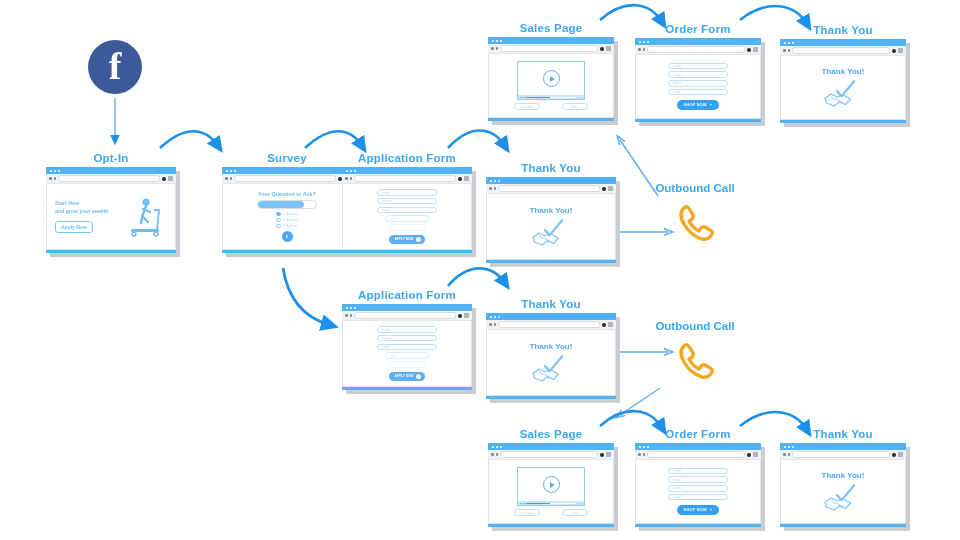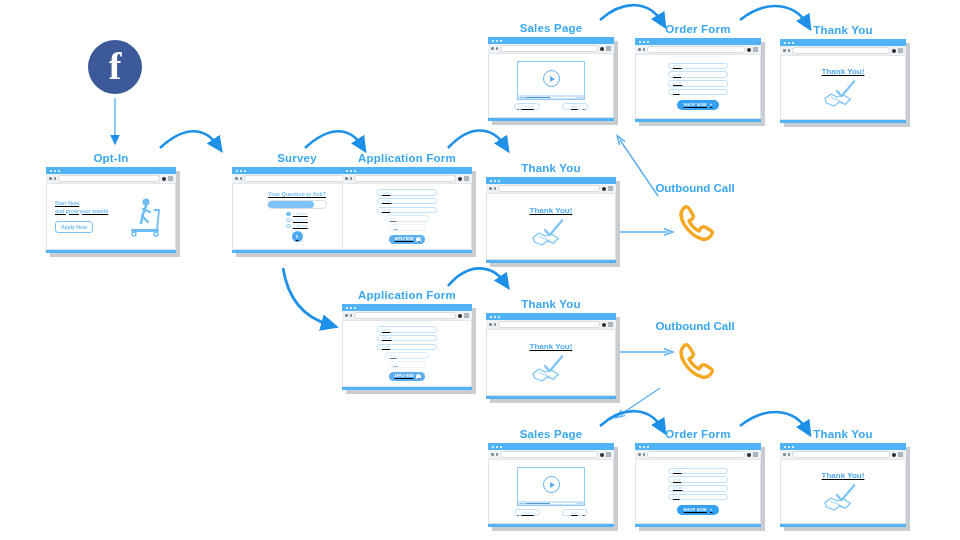--- a/index.html
+++ b/index.html
@@ -26,21 +26,21 @@
   .br-body{position:relative;border:1px solid #dfe3e8;border-top:none;background:#fff;
            box-sizing:border-box;overflow:hidden;}
   .br-top{background:#4FB3F6;height:7px;display:flex;align-items:center;padding-left:4px;gap:2px;}
   .dot{width:2px;height:2px;background:#ffffff;border-radius:50%;}
   .br-tool{background:#eef2f5;height:9px;display:flex;align-items:center;padding:0 3px;gap:2px;
            border-bottom:1px solid #e2e6ea;}
   .navdot{width:2.5px;height:2.5px;background:#7b8794;border-radius:50%;flex:0 0 auto;}
   .urlbar{flex:1;height:4.5px;background:#ffffff;border:1px solid #d6dbe0;border-radius:3px;}
   .gear{width:4px;height:4px;background:#2b2b2b;border-radius:50%;flex:0 0 auto;}
   .burger{width:5px;height:5px;background:#aeb6bf;flex:0 0 auto;}
-  .br-content{position:relative;background:#fff;text-decoration:underline;}
+  .br-content{position:relative;background:#fff;}
   .br-foot{height:2.5px;background:#4FB3F6;}
 
   
   .optin-wrap{display:flex;height:100%;align-items:center;padding:0 8px;box-sizing:border-box;}
   .optin-left{flex:1;}
   .optin-h{color:#6FBDF5;font-size:5.2px;font-weight:bold;line-height:1.5;}
   .optin-btn{margin-top:5px;border:1px solid #7CC4F7;border-radius:3px;display:inline-block;
              padding:2px 5px;color:#6FBDF5;font-size:5px;font-weight:bold;position:relative;}
 
   
@@ -188,21 +188,21 @@
               <circle cx="13" cy="38" r="2" fill="none" stroke="#6FBDF5" stroke-width="1.4"></circle>
               <circle cx="35" cy="38" r="2" fill="none" stroke="#6FBDF5" stroke-width="1.4"></circle>
             </svg>
           </div>
         </div>
       </div>
       <div class="br-foot"></div>
     </div>
   </div>
 
-  <div class="node" style="left:212px;top:152px;padding-left:20px;">
+  <div class="node" style="left:202px;top:152px;padding-left:20px;">
     <div class="node-label">Survey</div>
     <div class="browser" style="width:130px;">
       <div class="br-shadow"></div>
       <div class="br-shadow2"></div>
       <div class="br-top">
         <span class="dot"></span>
         <span class="dot"></span>
         <span class="dot"></span>
       </div>
       <div class="br-tool">

